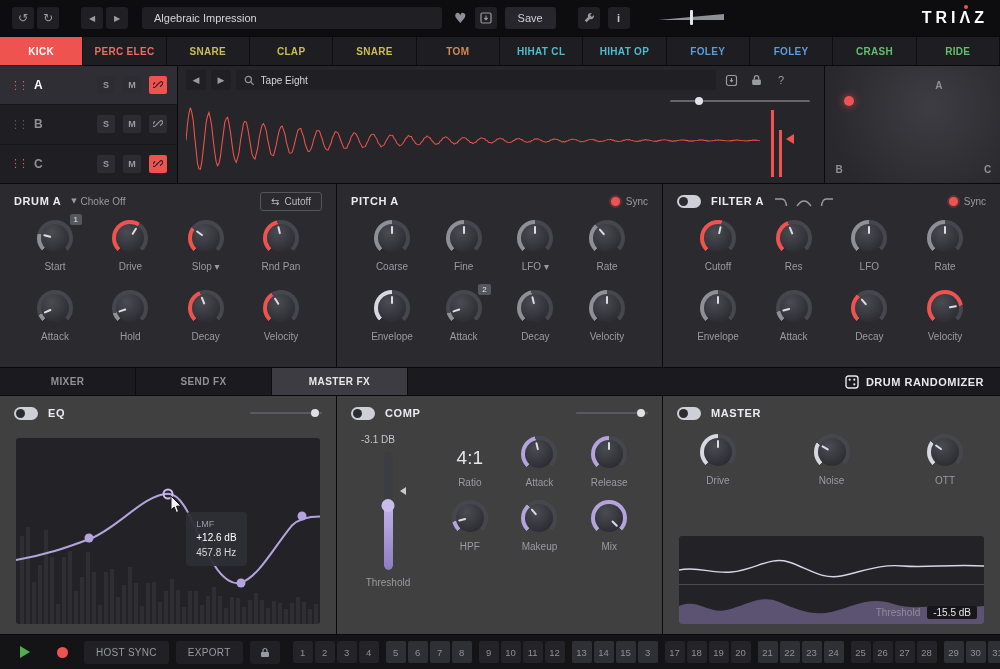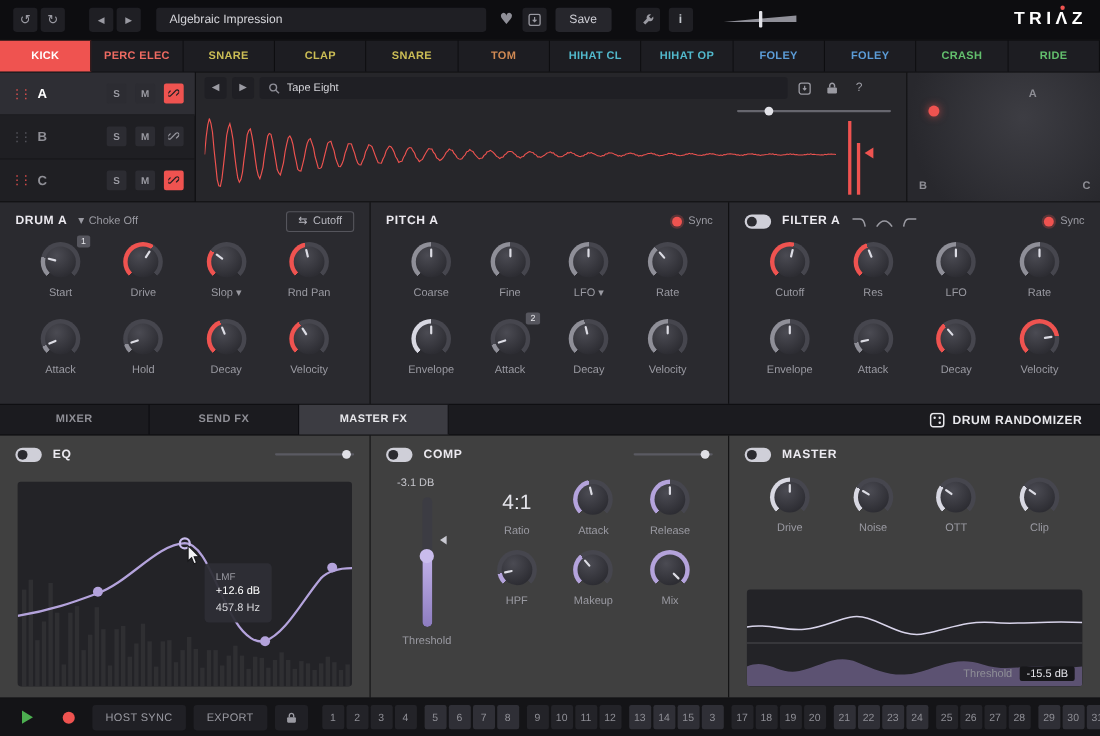--- a/index.html
+++ b/index.html
@@ -654,24 +654,20 @@
             <div class="klabel">Drive</div>
           </div>
           <div class="knob">
             <div class="dial acc-light" style="--fill: 0.28;"></div>
             <div class="klabel">Noise</div>
           </div>
           <div class="knob">
             <div class="dial acc-light" style="--fill: 0.3;"></div>
             <div class="klabel">OTT</div>
           </div>
-          <div class="knob">
-            <div class="dial acc-light" style="--fill: 0.3;"></div>
-            <div class="klabel">Clip</div>
-          </div>
         </div>
       <div class="scope">
         <svg viewBox="0 0 320 88" preserveAspectRatio="none">
           <path d="M0,88 L0,70 C20,62 30,78 50,74 C70,70 85,58 105,66 C125,74 140,80 160,76 C185,70 200,60 225,68 C250,76 270,66 295,72 L320,70 L320,88 Z" fill="rgba(150,130,190,0.5)"></path>
           <path d="M0,34 C20,30 35,38 55,36 C80,34 95,20 115,26 C135,32 150,44 170,40 C195,35 210,28 235,30 C260,32 285,28 320,30" fill="none" stroke="#d8d4ea" stroke-width="1.4"></path>
         </svg>
         <div class="scope-thline"></div>
         <div class="scope-foot">
           <span class="th-label">Threshold</span>
           <span class="th-value">-15.5 dB</span>

